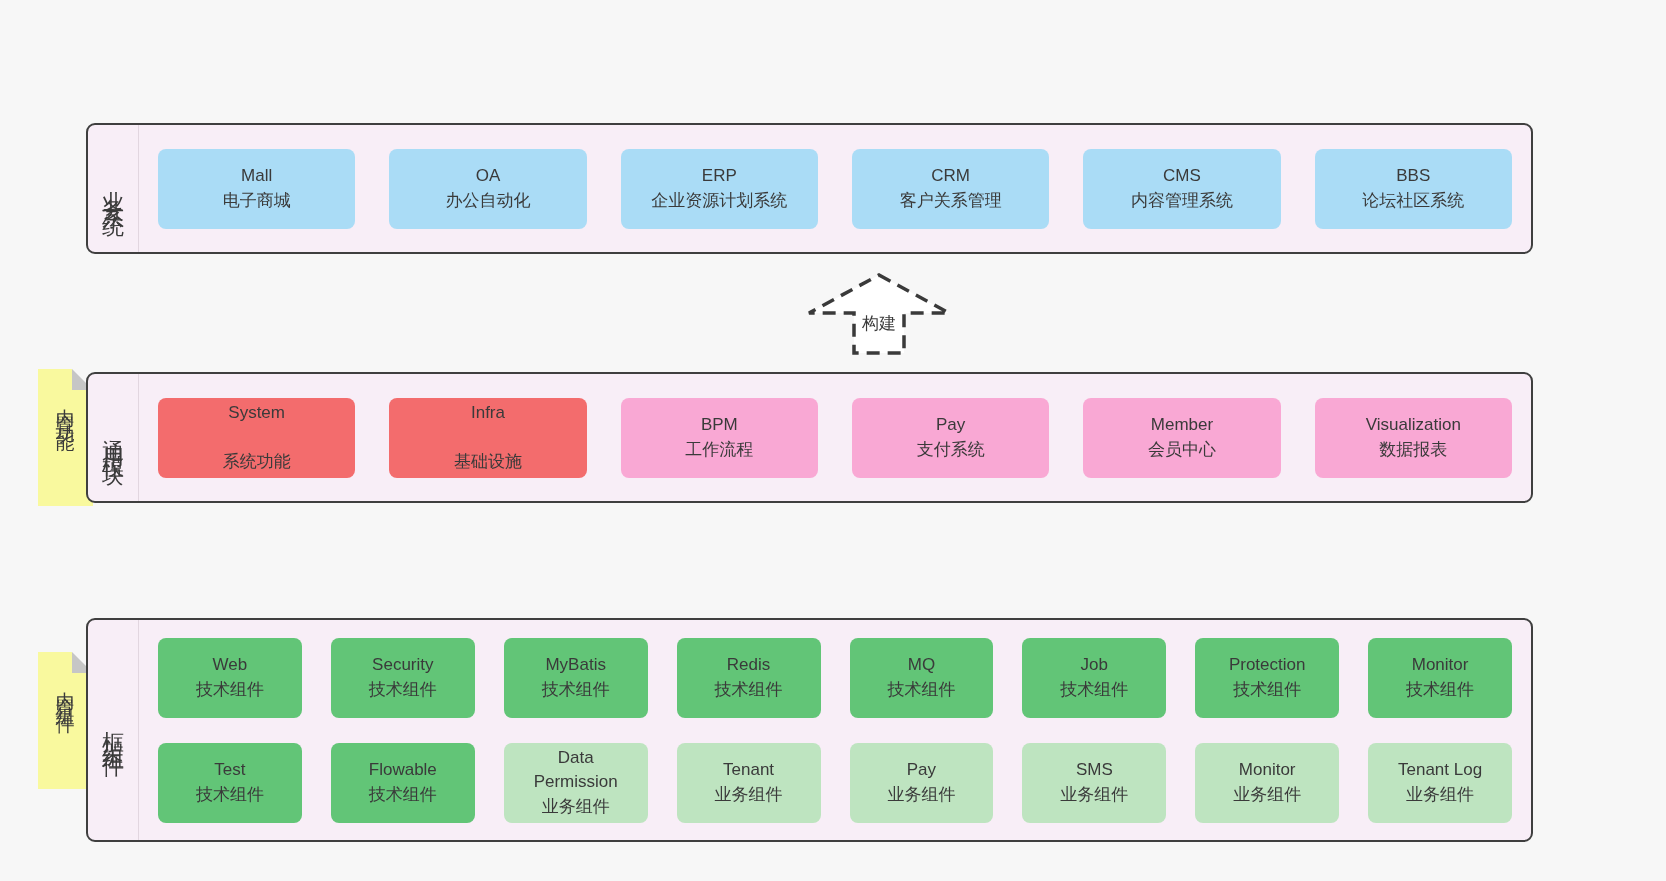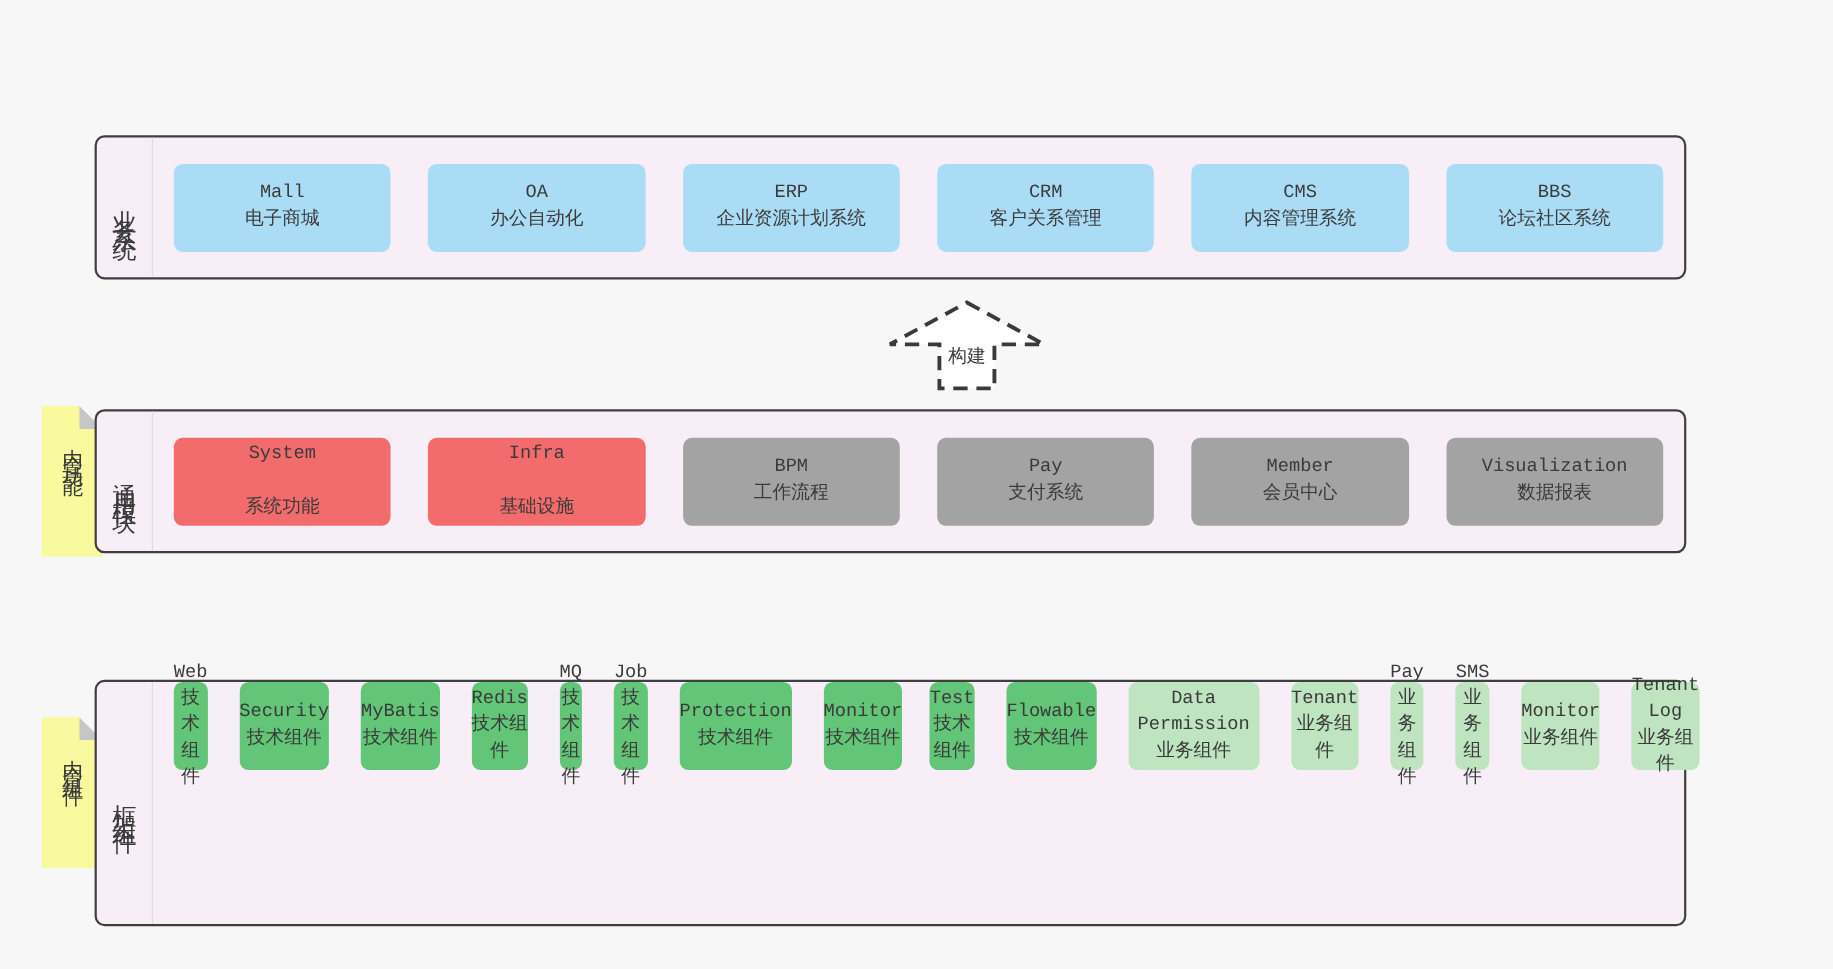--- a/index.html
+++ b/index.html
@@ -36,35 +36,35 @@
     letter-spacing:8px;
     font-size:22px;
     line-height:1;
   }
 
   .boxes{
     flex:1;display:flex;align-items:center;
     padding:0 19px;gap:34px;
   }
   .boxes-grid{
-    flex:1;display:flex;flex-direction:row;justify-content:center;
+    flex:1;display:flex;flex-direction:column;justify-content:center;
     gap:25px;padding:0 19px;
   }
   .boxrow{display:flex;gap:29px;}
 
   .box{
     flex:1;height:80px;border-radius:8px;
     display:flex;flex-direction:column;align-items:center;justify-content:center;
     text-align:center;
     font-size:17px;line-height:1.42;
   }
-  .box-name,.box-desc{pointer-events:none;font-family:Liberation Mono, monospace;}
+  .box-name,.box-desc{pointer-events:none;}
   .blue{background:#aadcf6;}
   .red{background:#f36c6d;gap:24px;}
-  .pink{background:#a3a3a3;}
+  .pink{background:#f9a8d4;}
   .green{background:#62c577;}
   .lightgreen{background:#bee4c0;}
   .wrap .box-name{width:7em;}
 
   
   .arrow{position:absolute;width:146px;height:84px;z-index:3;}
   .arrow1{left:806px;top:272px;}
   .arrow2{left:820px;top:517px;}
   .arrow svg{display:block;width:146px;height:84px;}
   .arrow-label{

